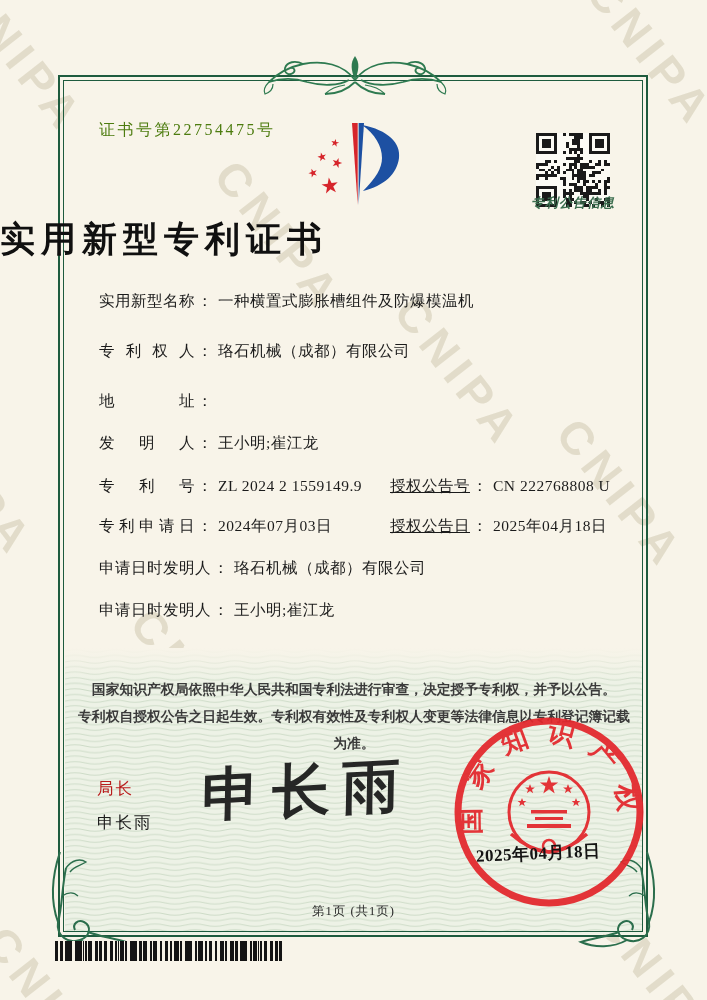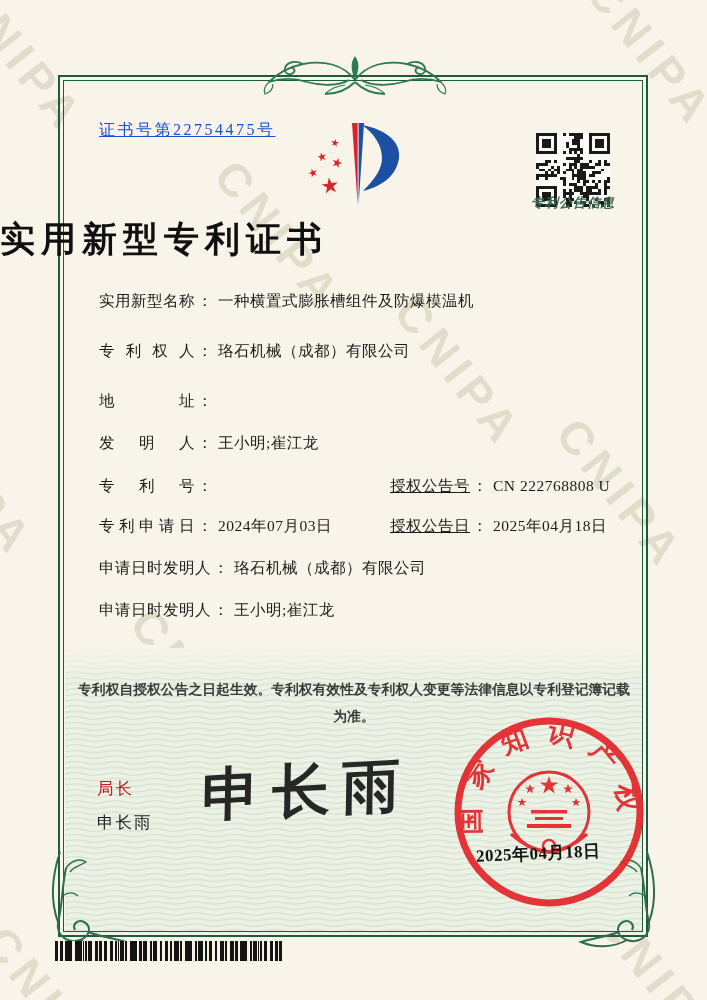--- a/index.html
+++ b/index.html
@@ -20,21 +20,21 @@
   
   .waves{position:absolute;left:65px;top:648px;width:577px;height:286px;}
   .waves-fade{position:absolute;left:65px;top:648px;width:577px;height:34px;
               background:linear-gradient(#f8f4e9,rgba(248,244,233,0));}
   
   .orn-top{position:absolute;left:257px;top:54px;width:196px;height:46px;}
   .orn-corner{position:absolute;width:95px;height:100px;}
   .orn-left{left:42px;top:850px;}
   .orn-right{left:570px;top:850px;transform:scaleX(-1);}
   
-  .cert-no{position:absolute;left:99px;top:120px;font-size:16px;letter-spacing:2.5px;color:#1d4ed8;text-decoration:underline;}
+  .cert-no{position:absolute;left:99px;top:120px;font-size:16px;letter-spacing:2.5px;color:#4d7c0f;}
   .qr{position:absolute;left:536px;top:133px;width:74px;height:74px;}
   .qr-caption{position:absolute;left:521px;top:194px;width:104px;text-align:center;
               font-size:13px;font-style:italic;font-weight:700;color:#3c6e4f;letter-spacing:1px;}
   .logo{position:absolute;left:300px;top:112px;width:105px;height:100px;}
   .title{position:absolute;left:0;top:216px;width:707px;text-align:left;
          font-size:35px;font-weight:700;letter-spacing:6px;color:#101010;}
   
   .row{position:absolute;display:flex;align-items:flex-start;font-size:15.5px;
        line-height:22.5px;color:#1b1b1b;letter-spacing:.5px;}
   .lab{display:inline-block;text-align:justify;text-align-last:justify;}
@@ -374,20 +374,21 @@
       <span class="colon">：</span>
   </div>
   <div class="row r-inventor">
     <span class="lab w6">发明人</span>
       <span class="colon">：</span>
     <span class="val">王小明;崔江龙</span>
   </div>
   <div class="row r-patno">
     <span class="lab w6">专利号</span>
       <span class="colon">：</span>
+    <span class="val">ZL 2024 2 1559149.9</span>
   </div>
   <div class="row r-grantno">
     <span class="lab w5r">授权公告号</span>
       <span class="colon">：</span>
     <span class="val">CN 222768808 U</span>
   </div>
   <div class="row r-filing">
     <span class="lab w6">专利申请日</span>
       <span class="colon">：</span>
     <span class="val">2024年07月03日</span>
@@ -402,20 +403,21 @@
       <span class="colon">：</span>
     <span class="val">珞石机械（成都）有限公司</span>
   </div>
   <div class="row r-inv2">
     <span class="lab">申请日时发明人</span>
       <span class="colon">：</span>
     <span class="val">王小明;崔江龙</span>
   </div>
 
   <div class="notice">
+    <div>国家知识产权局依照中华人民共和国专利法进行审查，决定授予专利权，并予以公告。</div>
     <div>专利权自授权公告之日起生效。专利权有效性及专利权人变更等法律信息以专利登记簿记载为准。</div>
   </div>
 
   <div class="sig-role">局长</div>
   <div class="sig-name">申长雨</div>
   <div class="autograph">申长雨</div>
 
   <svg class="seal" viewBox="0 0 196 196">
     <circle cx="98" cy="98" r="91" fill="none" stroke="#e3262b" stroke-width="7"></circle>
     <path id="sealArc" d="M32.2,121.9 A70,70 0 1 1 163.8,121.9" fill="none"></path>
@@ -434,15 +436,16 @@
       <polygon points="117,70 118.3,73.4 121.9,73.4 119,75.7 120.1,79.2 117,77 113.9,79.2 115,75.7 112.1,73.4 115.7,73.4"></polygon>
       <polygon points="71,84 72.2,87 75.4,87 72.8,89 73.8,92.2 71,90.2 68.2,92.2 69.2,89 66.6,87 69.8,87"></polygon>
       <polygon points="125,84 126.2,87 129.4,87 126.8,89 127.8,92.2 125,90.2 122.2,92.2 123.2,89 120.6,87 123.8,87"></polygon>
       <rect x="80" y="96" width="36" height="3.5"></rect>
       <rect x="84" y="103" width="28" height="3"></rect>
       <rect x="76" y="110" width="44" height="4"></rect>
     </g>
   </svg>
   <div class="seal-date">2025年04月18日</div>
 
+  <div class="page-footer">第1页 (共1页)</div>
   <div class="barcode"></div>
 
 </div>
 
 </body></html>

